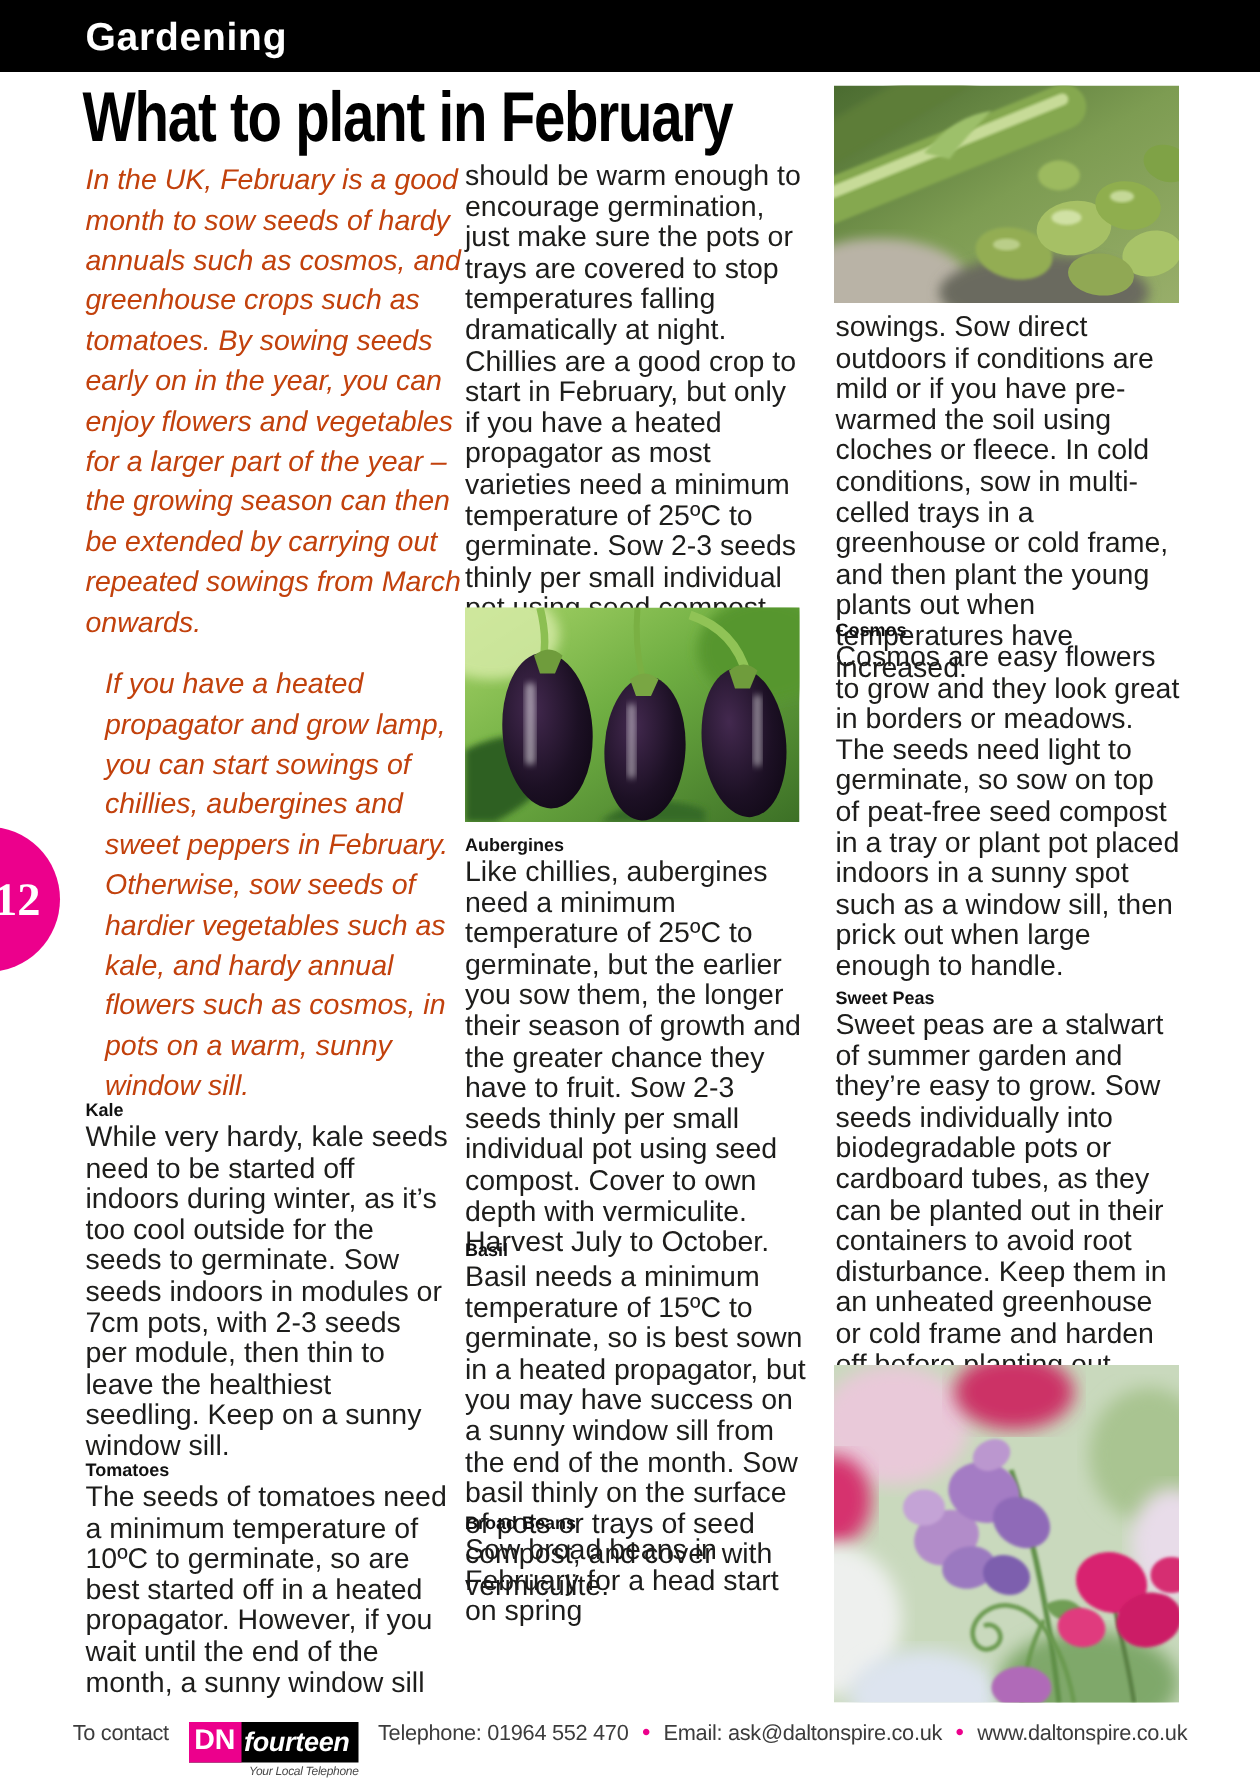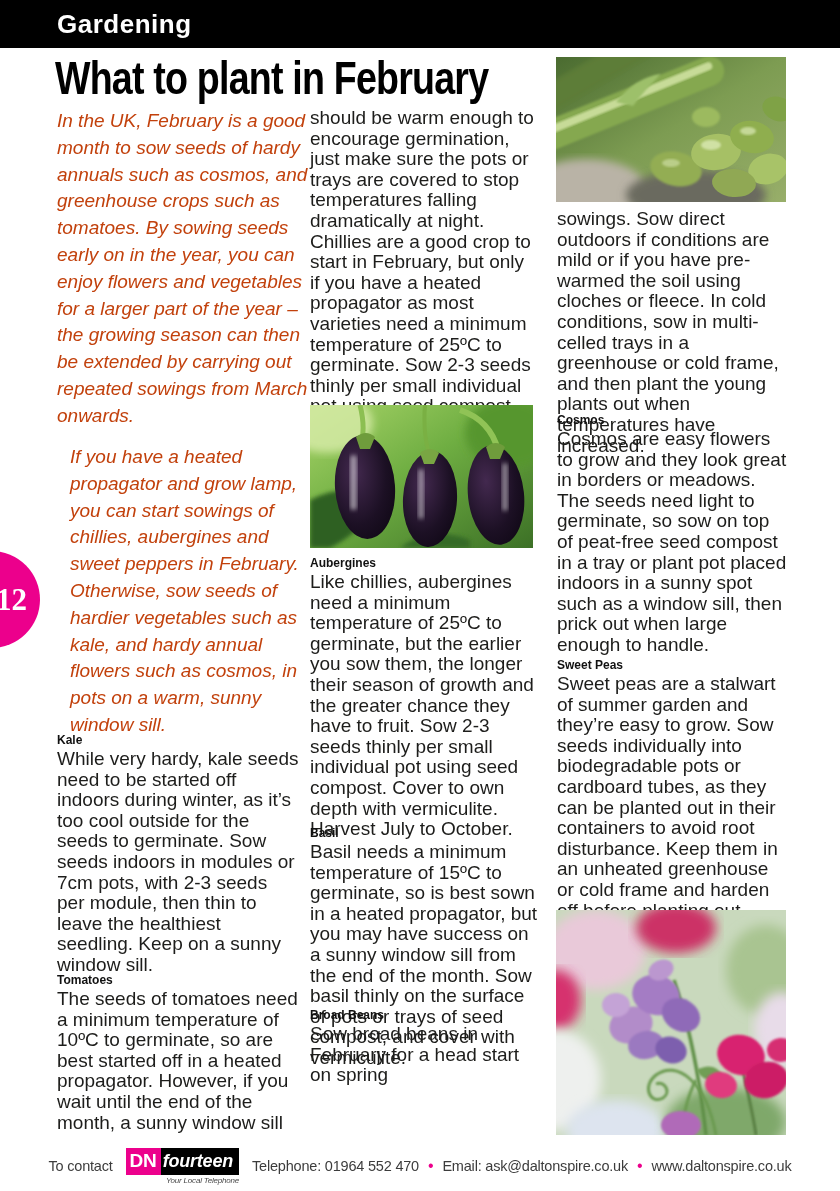--- a/index.html
+++ b/index.html
@@ -19,21 +19,21 @@
   .sec-heading{font-size:12px;font-weight:bold;margin:0 0 2px 0;color:#111;}
   .photo{position:absolute;line-height:0;}
   .photo svg{display:block;}
   .page-circle{
     position:absolute;left:-57px;top:551px;width:97px;height:97px;border-radius:50%;
     background:#ec008c;display:flex;align-items:center;justify-content:flex-end;
     padding-right:13px;box-sizing:border-box;
   }
   .page-circle span{color:#fff;font-family:"Liberation Serif",serif;font-weight:bold;font-size:31px;}
   .footer{
-    position:absolute;left:0;top:1148px;width:840px;display:flex;align-items:center;
+    position:absolute;left:0;top:1148px;width:840px;display:flex;
     justify-content:center;gap:9px;font-size:14.5px;color:#3c3c3c;letter-spacing:-.2px;
   }
   .footer .bullet{color:#ec008c;font-size:16px;line-height:1;}
   .logo{display:inline-flex;flex-direction:column;align-items:flex-end;margin:0 4px;}
   .logo-box{display:inline-flex;background:#000;align-items:center;padding:0;}
   .logo-dn{background:#ec008c;color:#fff;font-weight:bold;font-size:19px;padding:2px 4px;line-height:1.2;}
   .logo-fourteen{color:#fff;font-style:italic;font-weight:bold;font-size:18px;padding:2px 6px 2px 2px;line-height:1.2;border-radius:12px;}
   .logo-tagline{font-size:8px;font-style:italic;color:#4a4a4a;margin-top:1px;}
 </style>
 </head>

